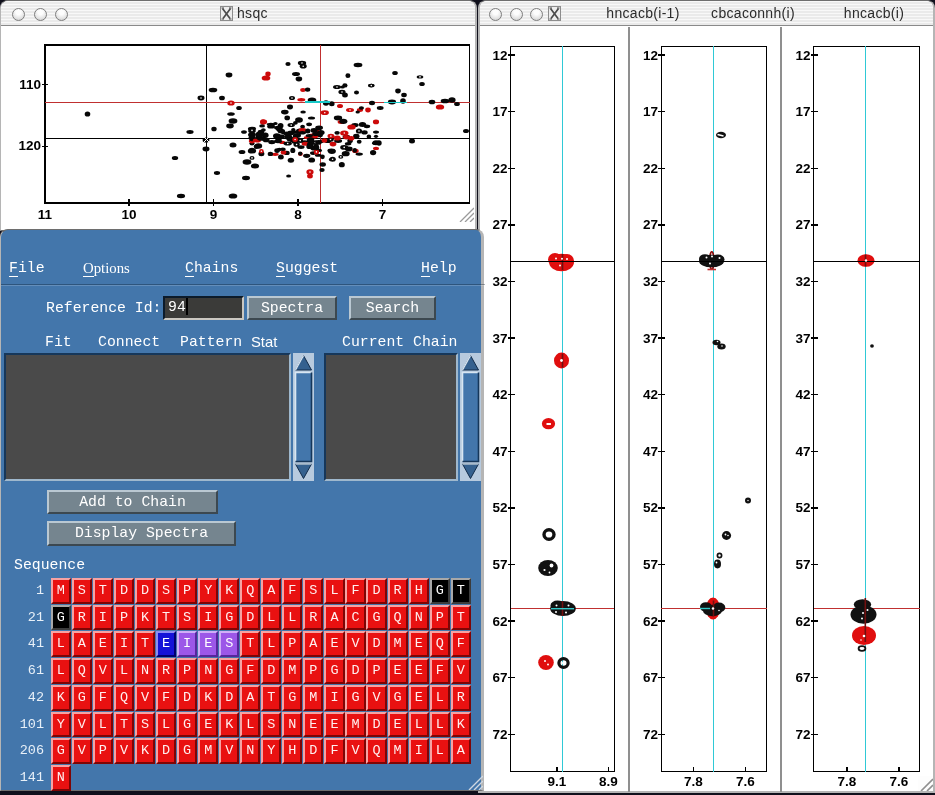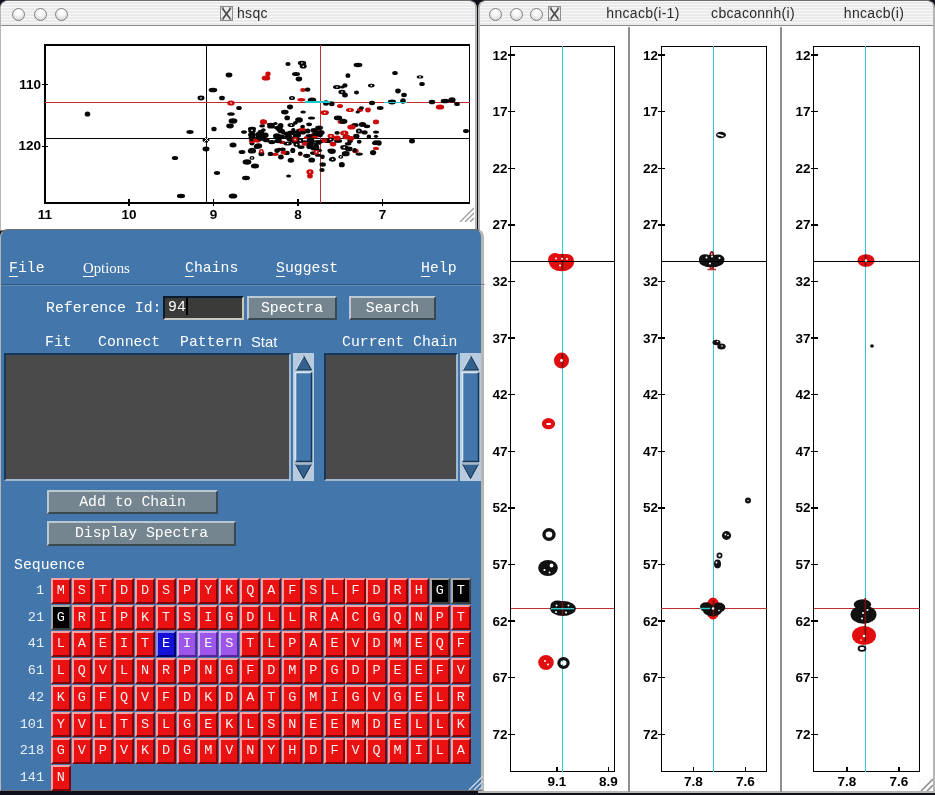--- a/index.html
+++ b/index.html
@@ -708,21 +708,21 @@
       <div class="sq" style="left:260.2px;top:710.5px">S</div>
       <div class="sq" style="left:281.2px;top:710.5px">N</div>
       <div class="sq" style="left:302.3px;top:710.5px">E</div>
       <div class="sq" style="left:323.4px;top:710.5px">E</div>
       <div class="sq" style="left:344.4px;top:710.5px">M</div>
       <div class="sq" style="left:365.4px;top:710.5px">D</div>
       <div class="sq" style="left:386.5px;top:710.5px">E</div>
       <div class="sq" style="left:407.6px;top:710.5px">L</div>
       <div class="sq" style="left:428.6px;top:710.5px">L</div>
       <div class="sq" style="left:449.6px;top:710.5px">K</div>
-      <div class="rowlab" style="left:3px;top:742.2px">218</div>
+      <div class="rowlab" style="left:3px;top:742.2px">206</div>
       <div class="sq" style="left:49.7px;top:737.2px">G</div>
       <div class="sq" style="left:70.8px;top:737.2px">V</div>
       <div class="sq" style="left:91.8px;top:737.2px">P</div>
       <div class="sq" style="left:112.9px;top:737.2px">V</div>
       <div class="sq" style="left:133.9px;top:737.2px">K</div>
       <div class="sq" style="left:154.9px;top:737.2px">D</div>
       <div class="sq" style="left:176.0px;top:737.2px">G</div>
       <div class="sq" style="left:197.1px;top:737.2px">M</div>
       <div class="sq" style="left:218.1px;top:737.2px">V</div>
       <div class="sq" style="left:239.2px;top:737.2px">N</div>

